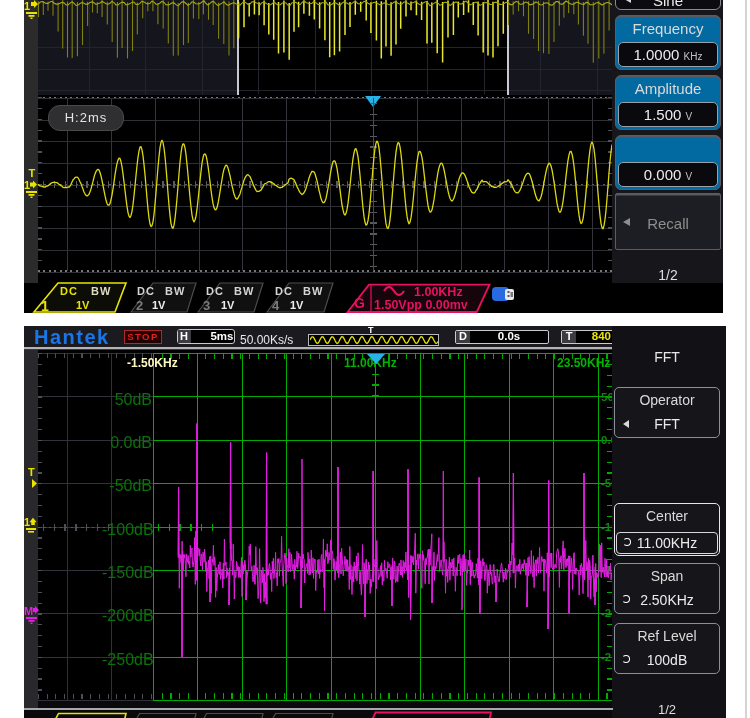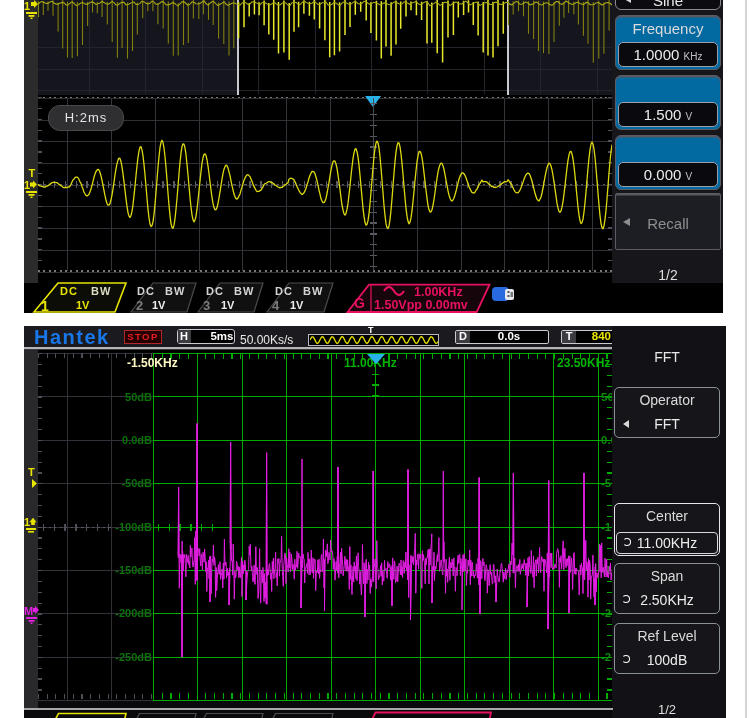--- a/index.html
+++ b/index.html
@@ -3,21 +3,21 @@
 *{margin:0;padding:0;box-sizing:border-box}
 body{width:750px;height:718px;background:#fff;font-family:"Liberation Sans",sans-serif;position:relative;overflow:hidden}
 .ab{position:absolute}
 .pair{position:absolute;left:591px;width:106px;border:1px solid #5c5c64;border-radius:6px;background:#0369a1;box-shadow:inset 0 1.5px 0 #585860}
 .pair .lb{text-align:center;color:#dadada;font-size:15px;height:26px;line-height:26px}
 .pair .vl{position:absolute;left:2px;right:2px;bottom:2px;border:1px solid #99a0a8;border-radius:5px;background:#0a0a0e;color:#ececec;font-size:15px;text-align:center}
 .bpair{position:absolute;left:590px;width:106px;border:1px solid #8a9098;border-radius:5px;background:#15151a}
 .bpair .lb{text-align:center;color:#dadada;font-size:14px;height:24px;line-height:24px}
 .bpair .vl{position:absolute;left:1px;right:1px;bottom:1px;color:#ececec;font-size:14px;text-align:center}
 .tri-l{display:inline-block;width:0;height:0;border-top:4.5px solid transparent;border-bottom:4.5px solid transparent;border-right:7px solid #d8d8d8}
-.gm{position:absolute;color:#0a7209;font-size:11px;width:50px;text-align:right;font-weight:bold}
+.gm{position:absolute;color:#0a7209;font-size:16px;width:50px;text-align:right;font-weight:normal}
 .rot{display:inline-block;width:8px;height:8px;border:1.6px solid #fff;border-radius:50%;border-left-color:transparent;position:relative}
 </style></head><body>
 <div class="ab" style="left:24px;top:0;width:699px;height:313px;background:#000;overflow:hidden">
     <div class="ab" style="left:0;top:0;width:13.5px;height:283px;background:#2b2b2b"></div>
     <div class="ab" style="left:14px;top:0;width:574px;height:95px;background:#15151d"></div>
     <div class="ab" style="left:213px;top:0;width:270px;height:95px;background:#000"></div>
     <div style="position:absolute;left:65px;top:0px;width:1px;height:94px;background:#24242c;"></div>
     <div style="position:absolute;left:121.4px;top:0px;width:1px;height:94px;background:#24242c;"></div>
     <div style="position:absolute;left:177.8px;top:0px;width:1px;height:94px;background:#24242c;"></div>
     <div style="position:absolute;left:234.2px;top:0px;width:1px;height:94px;background:#24242c;"></div>
@@ -131,20 +131,21 @@
     <div class="ab" style="left:588px;top:0;width:111px;height:283px;background:#17171b"></div>
     <div class="ab" style="left:591px;top:-42px;width:106px;height:52px;border:1px solid #8a8a92;border-radius:6px;background:#0c0c10;color:#ececec;font-size:15px">
       <span style="position:absolute;left:0;right:0;top:33px;text-align:center">Sine</span>
       <span class="tri-l" style="position:absolute;left:8px;top:36px"></span>
     </div>
     <div class="pair" style="top:15px;height:55px">
       <div class="lb">Frequency</div>
       <div class="vl" style="height:25px;line-height:23px">1.0000&nbsp;<span style="font-size:10px;color:#c2c2c6">KHz</span></div>
     </div>
     <div class="pair" style="top:75px;height:55px">
+      <div class="lb">Amplitude</div>
       <div class="vl" style="height:25px;line-height:23px">1.500&nbsp;<span style="font-size:10px;color:#c2c2c6">V</span></div>
     </div>
     <div class="pair" style="top:135px;height:55px">
       <div class="vl" style="height:25px;line-height:23px">0.000&nbsp;<span style="font-size:10px;color:#c2c2c6">V</span></div>
     </div>
     <div class="ab" style="left:591px;top:193px;width:106px;height:57px;border:1px solid #5c5c64;border-radius:2px;background:#1d1d24;box-shadow:inset 0 1.5px 0 #585860">
       <span class="tri-l" style="position:absolute;left:7px;top:24px;border-right-color:#8e8e8e"></span>
       <span style="position:absolute;left:0;right:0;top:21px;text-align:center;color:#8e8e8e;font-size:15px">Recall</span>
     </div>
     <div class="ab" style="left:591px;top:267px;width:106px;text-align:center;color:#dedede;font-size:14px">1/2</div>

